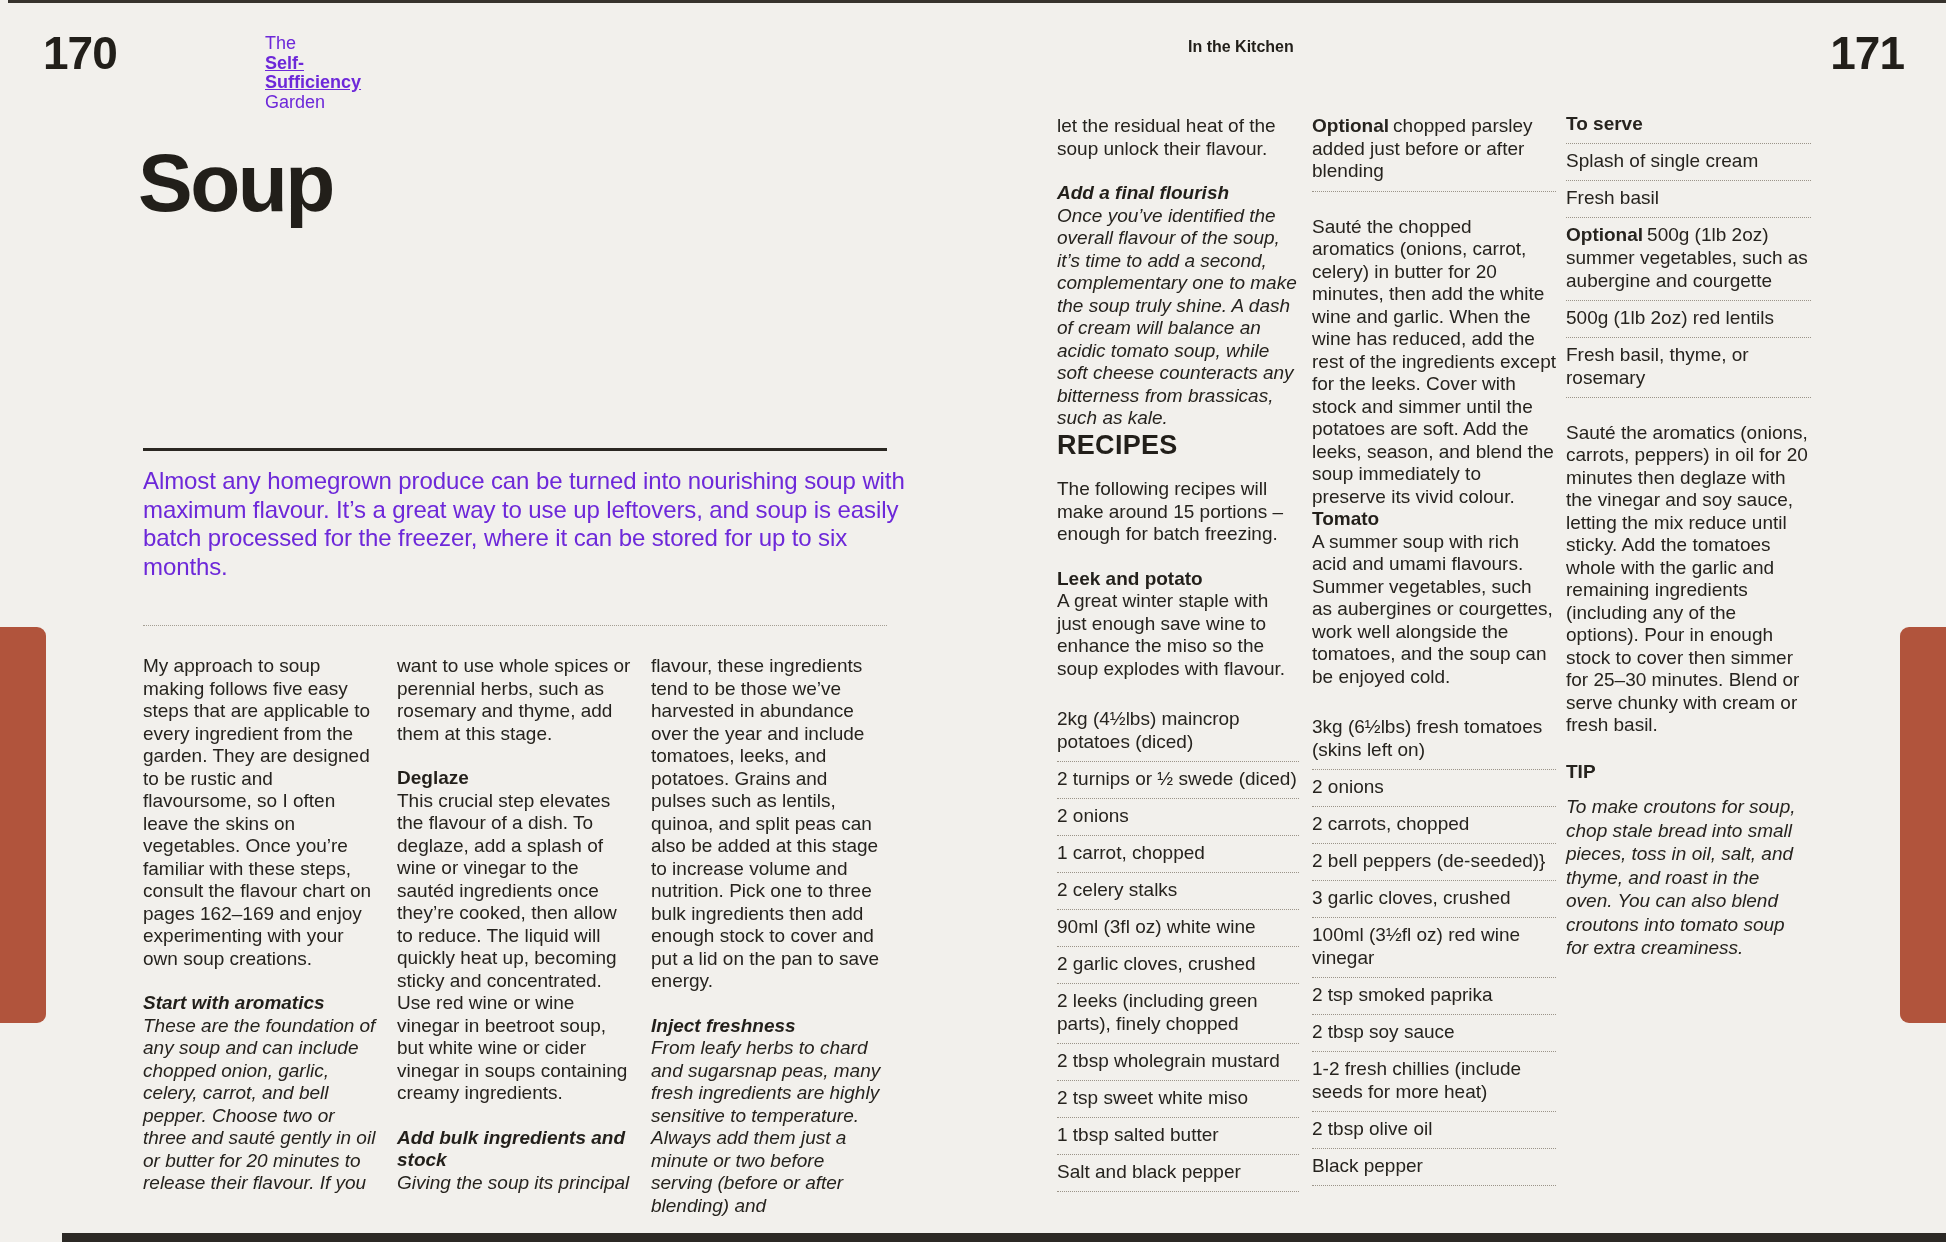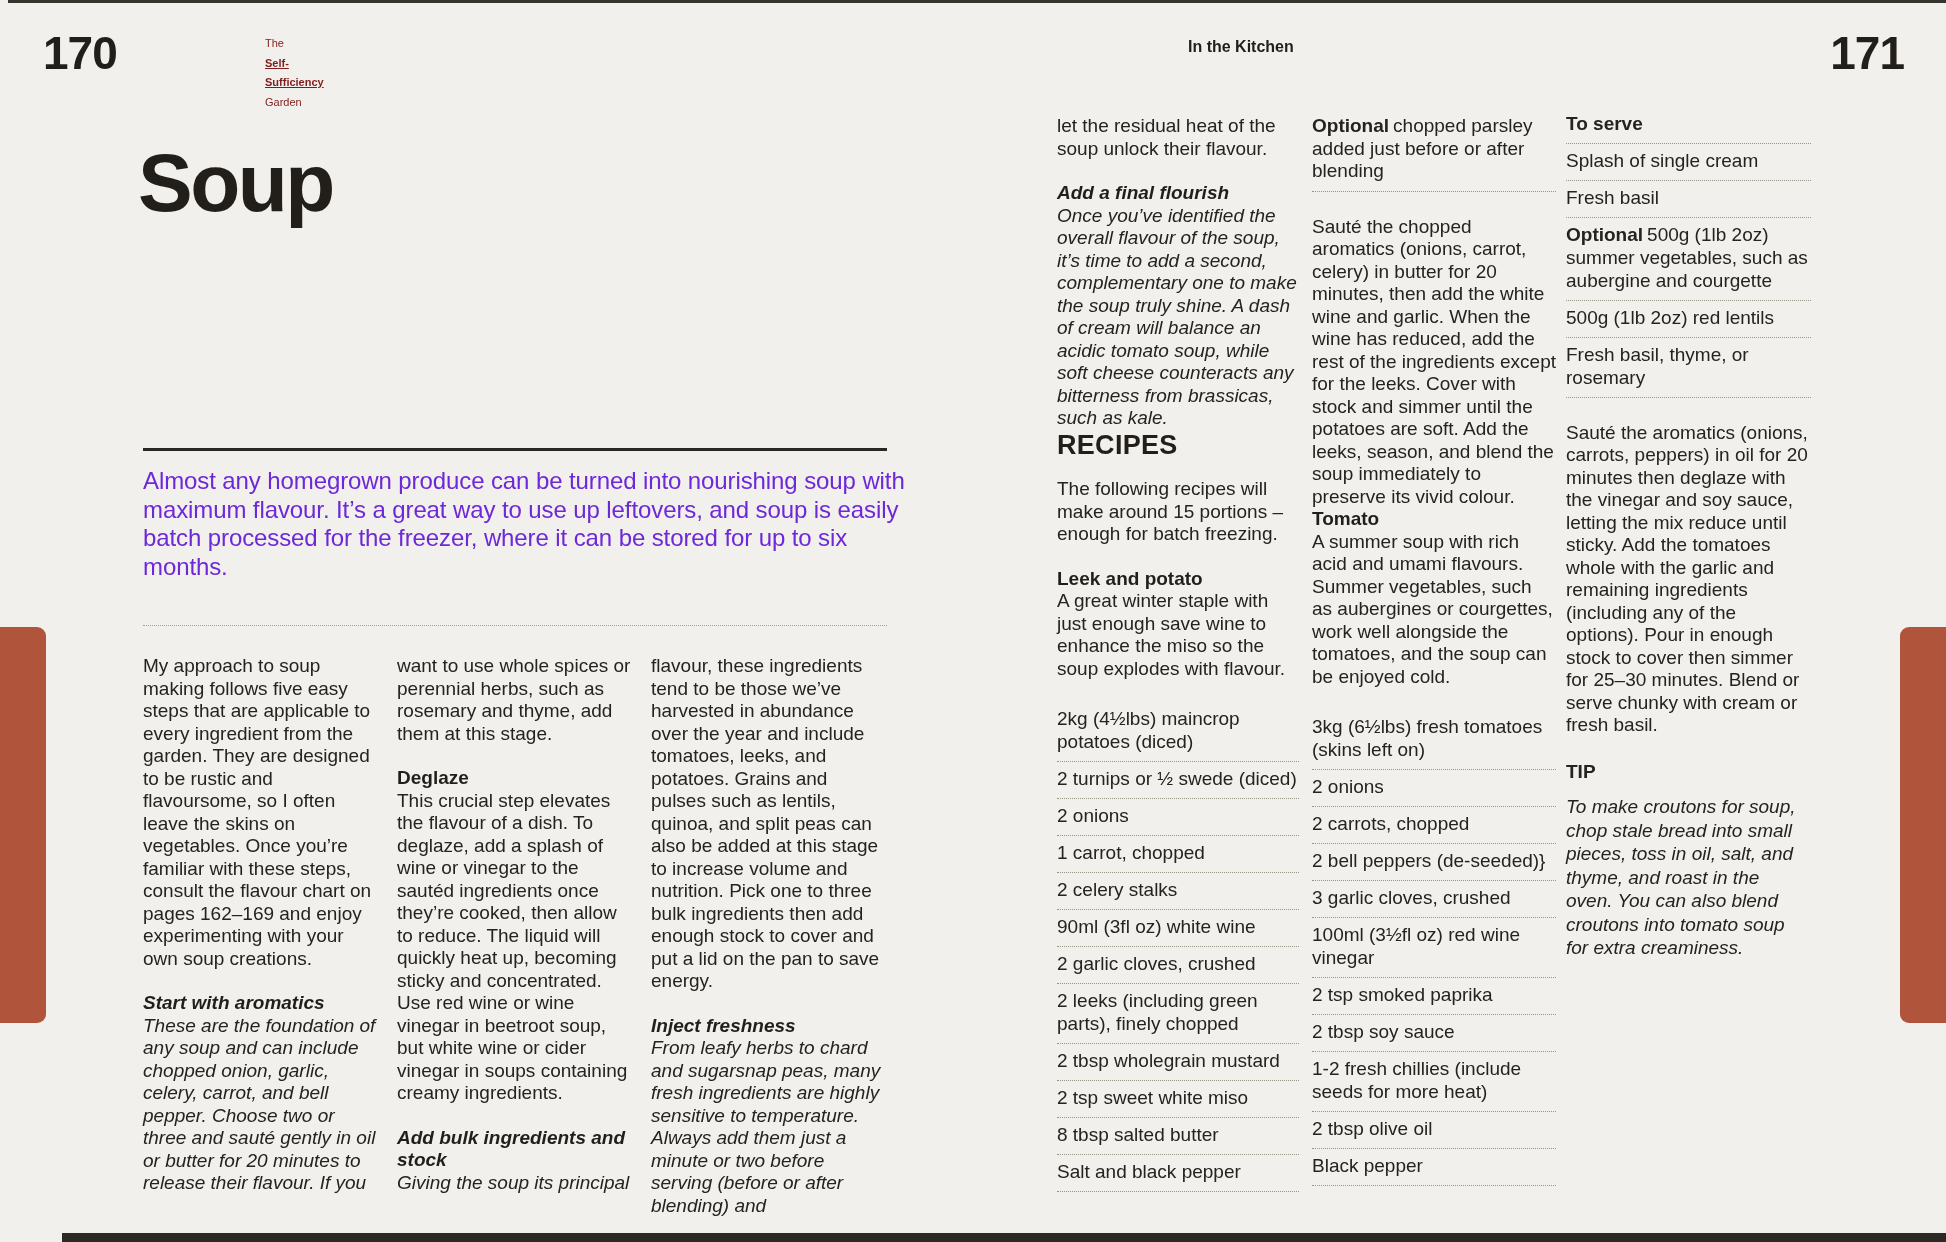--- a/index.html
+++ b/index.html
@@ -12,21 +12,21 @@
   .abs{position:absolute;}
   
   .edge-top{left:8px;top:0;width:1938px;height:3px;background:#37332d;}
   .edge-bottom{left:62px;top:1233px;width:1884px;height:9px;background:#2c2925;}
   
   .tab{width:46px;height:396px;top:627px;}
   .tab-left{left:0;border-radius:0 9px 9px 0;}
   .tab-right{right:0;border-radius:9px 0 0 9px;}
   
   .pnum{font-weight:700;font-size:46px;letter-spacing:-1px;color:#221f1a;}
-  .booktitle{font-size:11px;line-height:19.5px;color:#7f1d1d;}
+  .booktitle{font-size:18px;line-height:19.5px;color:#6d28d9;}
   .booktitle b{font-weight:700;text-decoration:underline;}
   .running{font-weight:700;font-size:16px;color:#221f1a;}
   .chapter{font-weight:700;font-size:82px;letter-spacing:-2.5px;color:#221f1a;}
   
   .rule-dark{height:3px;background:#2b2722;}
   .rule-dot{border-top:1px dotted #a49e93;height:0;}
   .intro{font-size:24px;line-height:28.5px;letter-spacing:-0.1px;color:#6d28d9;}
   
   .bodycol{font-size:19px;line-height:22.5px;color:#26231e;}
   .block{margin:0 0 22px 0;}
@@ -180,21 +180,21 @@
 
         <div class="ing">
           <span>2 tbsp wholegrain mustard</span>
         </div>
 
         <div class="ing">
           <span>2 tsp sweet white miso</span>
         </div>
 
         <div class="ing">
-          <span>8 tbsp salted butter</span>
+          <span>1 tbsp salted butter</span>
         </div>
 
         <div class="ing">
           <span>Salt and black pepper</span>
         </div>
       </div>
   </div>
 
   <div class="abs bodycol" style="left:1312px;top:115px;width:244px;">
     <div class="note-rule">

